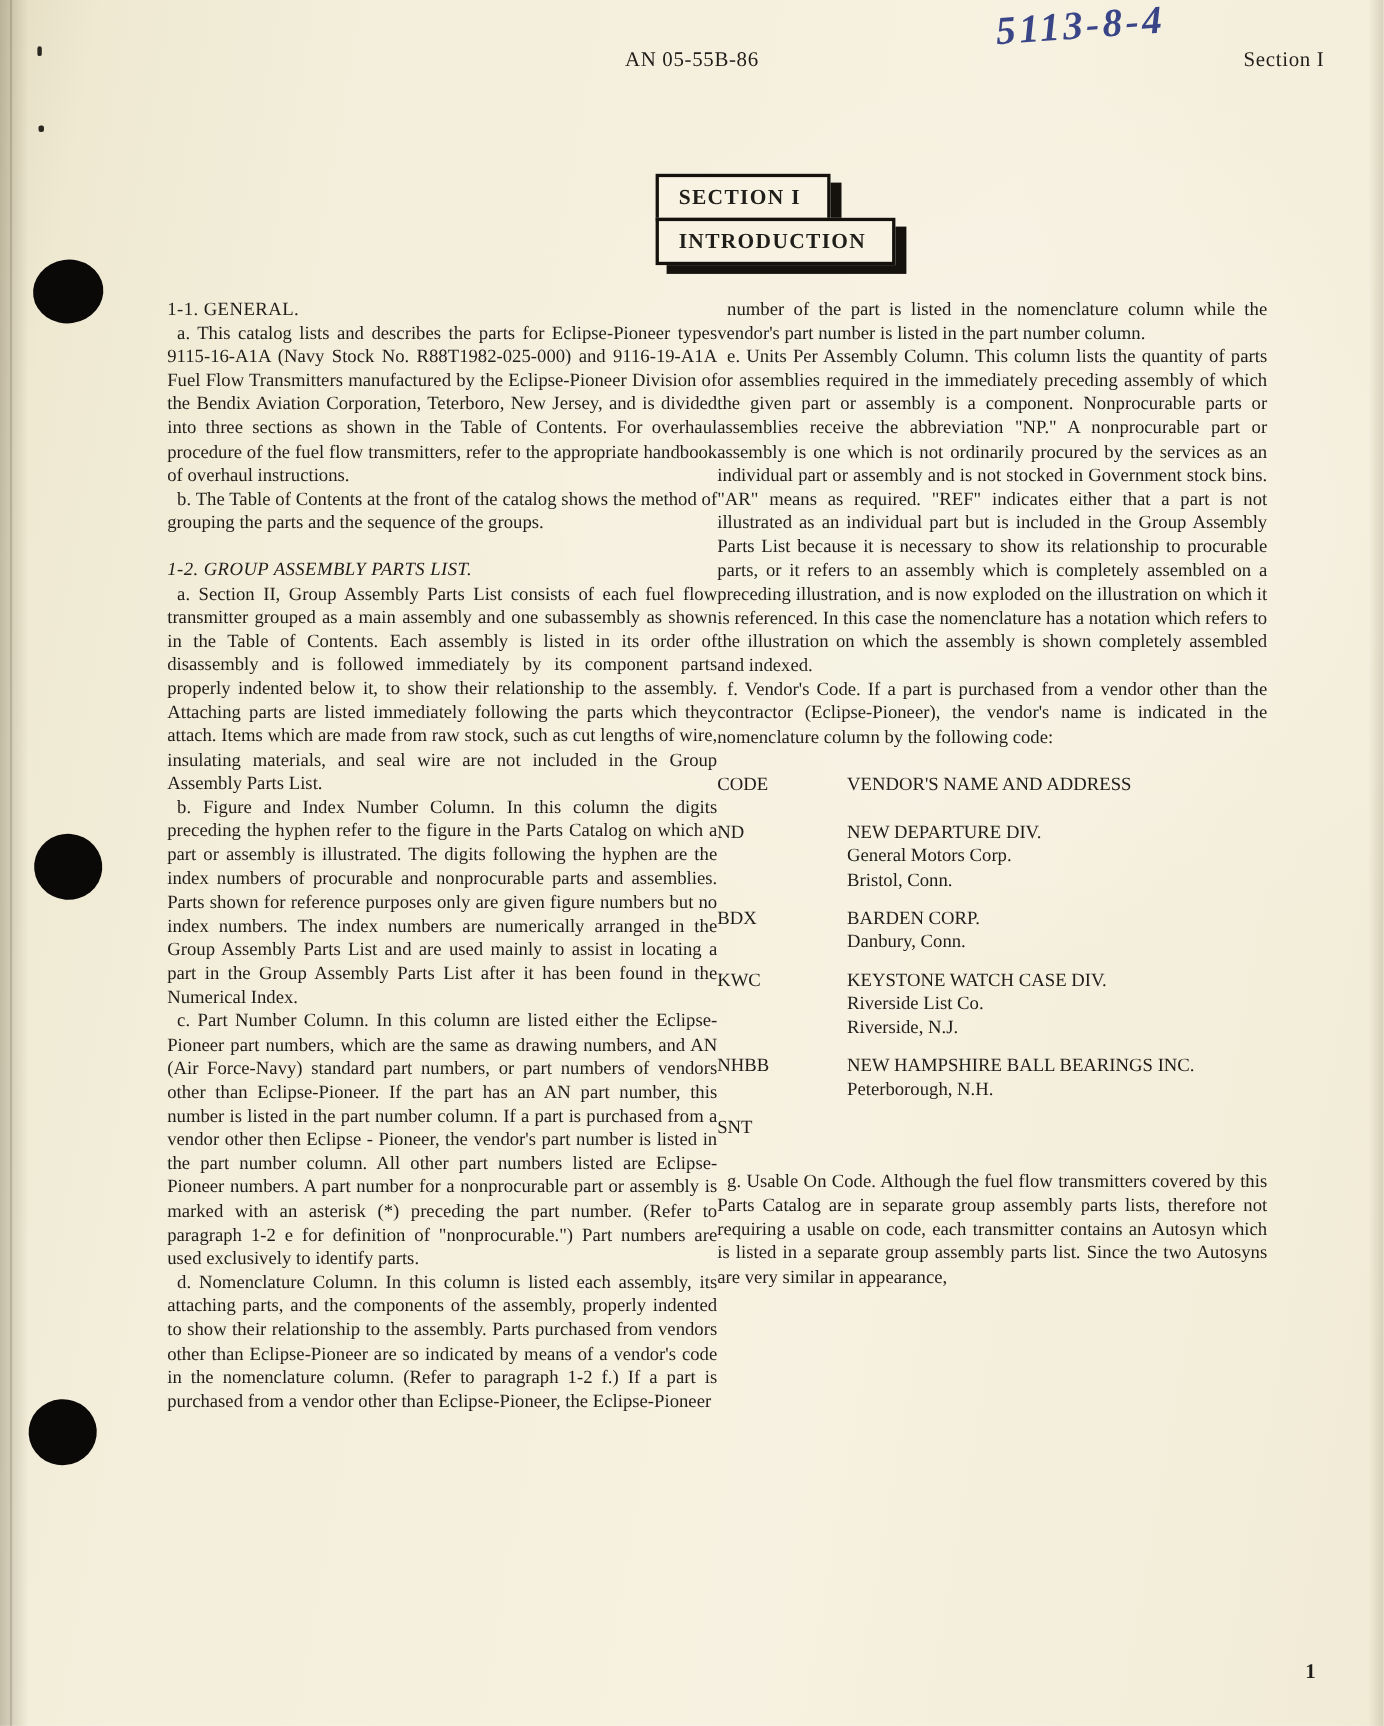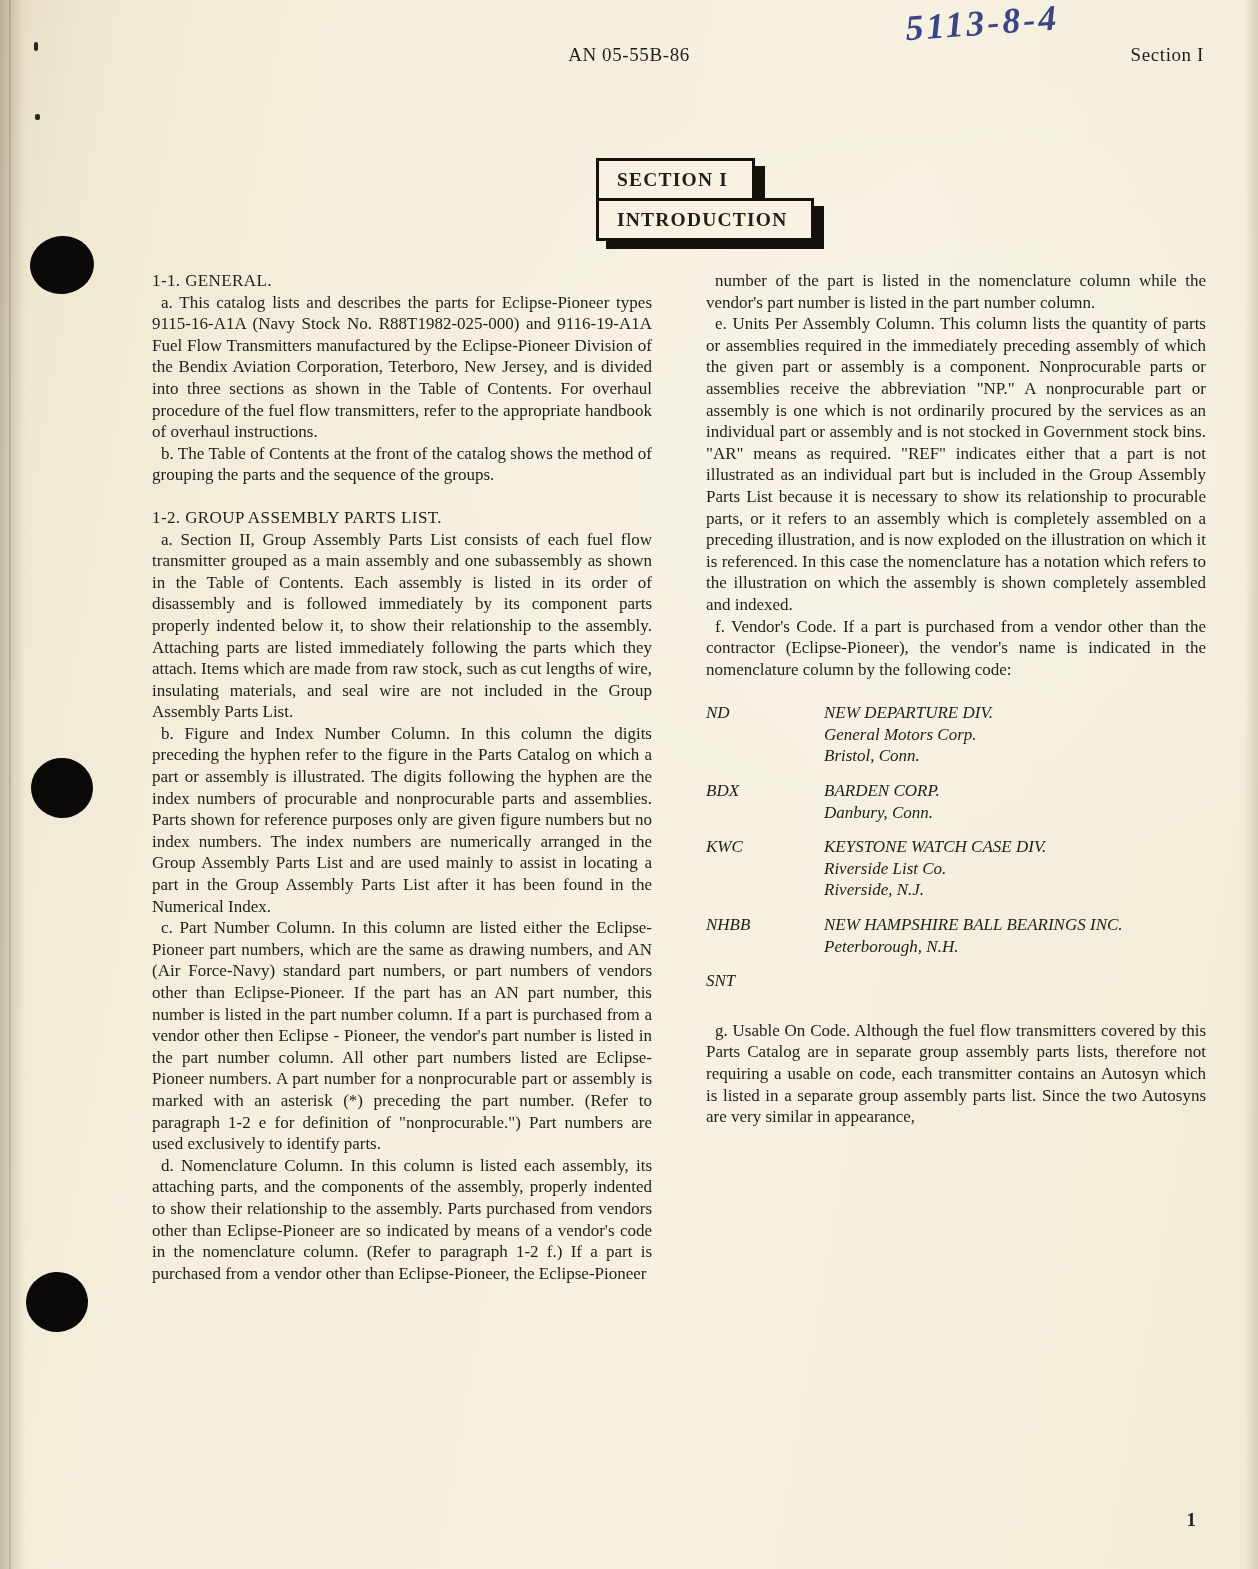--- a/index.html
+++ b/index.html
@@ -30,29 +30,29 @@
   .handwriting{position:absolute;top:-4px;left:905px;width:320px;
     font-style:italic;font-weight:bold;font-size:36px;color:#26337f;
     transform:rotate(-4deg);letter-spacing:3px;opacity:0.9;}
 
   .section-box{position:absolute;top:158px;left:596px;}
   .sb-line{width:fit-content;border:3px solid #15120e;background:#f7f2e1;
     font-weight:bold;font-size:19.5px;letter-spacing:1.2px;
     padding:8px 24px 7px 18px;box-shadow:10px 8px 0 #15120e;}
   .sb-line + .sb-line{margin-top:-3px;}
 
-  .columns{position:absolute;top:270px;left:152px;width:1054px;display:flex;gap:54px;}
+  .columns{position:absolute;top:270px;left:152px;width:1054px;display:flex;}
   .col{width:500px;font-size:17px;line-height:21.6px;text-align:justify;}
   .col p{margin:0;text-indent:9px;}
   .para-heading{text-indent:0 !important;letter-spacing:0.4px;}
-  .gap-above{margin-top:21px !important;}
+  .gap-above{margin-top:21px !important;font-style:italic;}
 
   .vendor-block{margin-top:22px;}
   .vendor-header{display:flex;margin-bottom:22px;text-align:left;}
-  .vendor-row{display:flex;margin-bottom:13px;text-align:left;font-style:italic;}
+  .vendor-row{display:flex;margin-bottom:13px;text-align:left;}
   .v-code{width:118px;flex:0 0 118px;}
   .v-name{flex:1;}
   .v-name div{min-height:0;}
   .p-after-vendors{margin-top:28px !important;}
 
   .page-number{position:absolute;right:62px;bottom:38px;font-size:19px;font-weight:bold;}
 </style>
 </head>
 <body>
 
@@ -87,20 +87,24 @@
     <p>c. Part Number Column.  In this column are listed either the Eclipse-Pioneer part numbers, which are the same as drawing numbers, and AN (Air Force-Navy) standard part numbers, or part numbers of vendors other than Eclipse-Pioneer.  If the part has an AN part number, this number is listed in the part number column.  If a part is purchased from a vendor other then Eclipse - Pioneer, the vendor's part number is listed in the part number column.  All other part numbers listed are Eclipse-Pioneer numbers.  A part number for a nonprocurable part or assembly is marked with an asterisk (*) preceding the part number.  (Refer to paragraph 1-2 e for definition of "nonprocurable.") Part numbers are used exclusively to identify parts.</p>
     <p>d. Nomenclature Column.  In this column is listed each assembly, its attaching parts, and the components of the assembly, properly indented to show their relationship to the assembly.  Parts purchased from vendors other than Eclipse-Pioneer are so indicated by means of a vendor's code in the nomenclature column.  (Refer to paragraph 1-2 f.)  If a part is purchased from a vendor other than Eclipse-Pioneer, the Eclipse-Pioneer</p>
   </div>
 
   <div class="col">
     <p>number of the part is listed in the nomenclature column while the vendor's part number is listed in the part number column.</p>
     <p>e. Units Per Assembly Column.  This column lists the quantity of parts or assemblies required in the immediately preceding assembly of which the given part or assembly is a component.  Nonprocurable parts or assemblies receive the abbreviation "NP."  A nonprocurable part or assembly is one which is not ordinarily procured by the services as an individual part or assembly and is not stocked in Government stock bins.  "AR" means as required.  "REF" indicates either that a part is not illustrated as an individual part but is included in the Group Assembly Parts List because it is necessary to show its relationship to procurable parts, or it refers to an assembly which is completely assembled on a preceding illustration, and is now exploded on the illustration on which it is referenced.  In this case the nomenclature has a notation which refers to the illustration on which the assembly is shown completely assembled and indexed.</p>
     <p>f. Vendor's Code.  If a part is purchased from a vendor other than the contractor (Eclipse-Pioneer), the vendor's name is indicated in the nomenclature column by the following code:</p>
 
     <div class="vendor-block">
+      <div class="vendor-header">
+        <div class="v-code">CODE</div>
+        <div class="v-name">VENDOR'S NAME AND ADDRESS</div>
+      </div>
 
       <div class="vendor-row">
         <div class="v-code">ND</div>
         <div class="v-name">
           <div>NEW DEPARTURE DIV.</div>
           <div>General Motors Corp.</div>
           <div>Bristol, Conn.</div>
         </div>
       </div>
 

